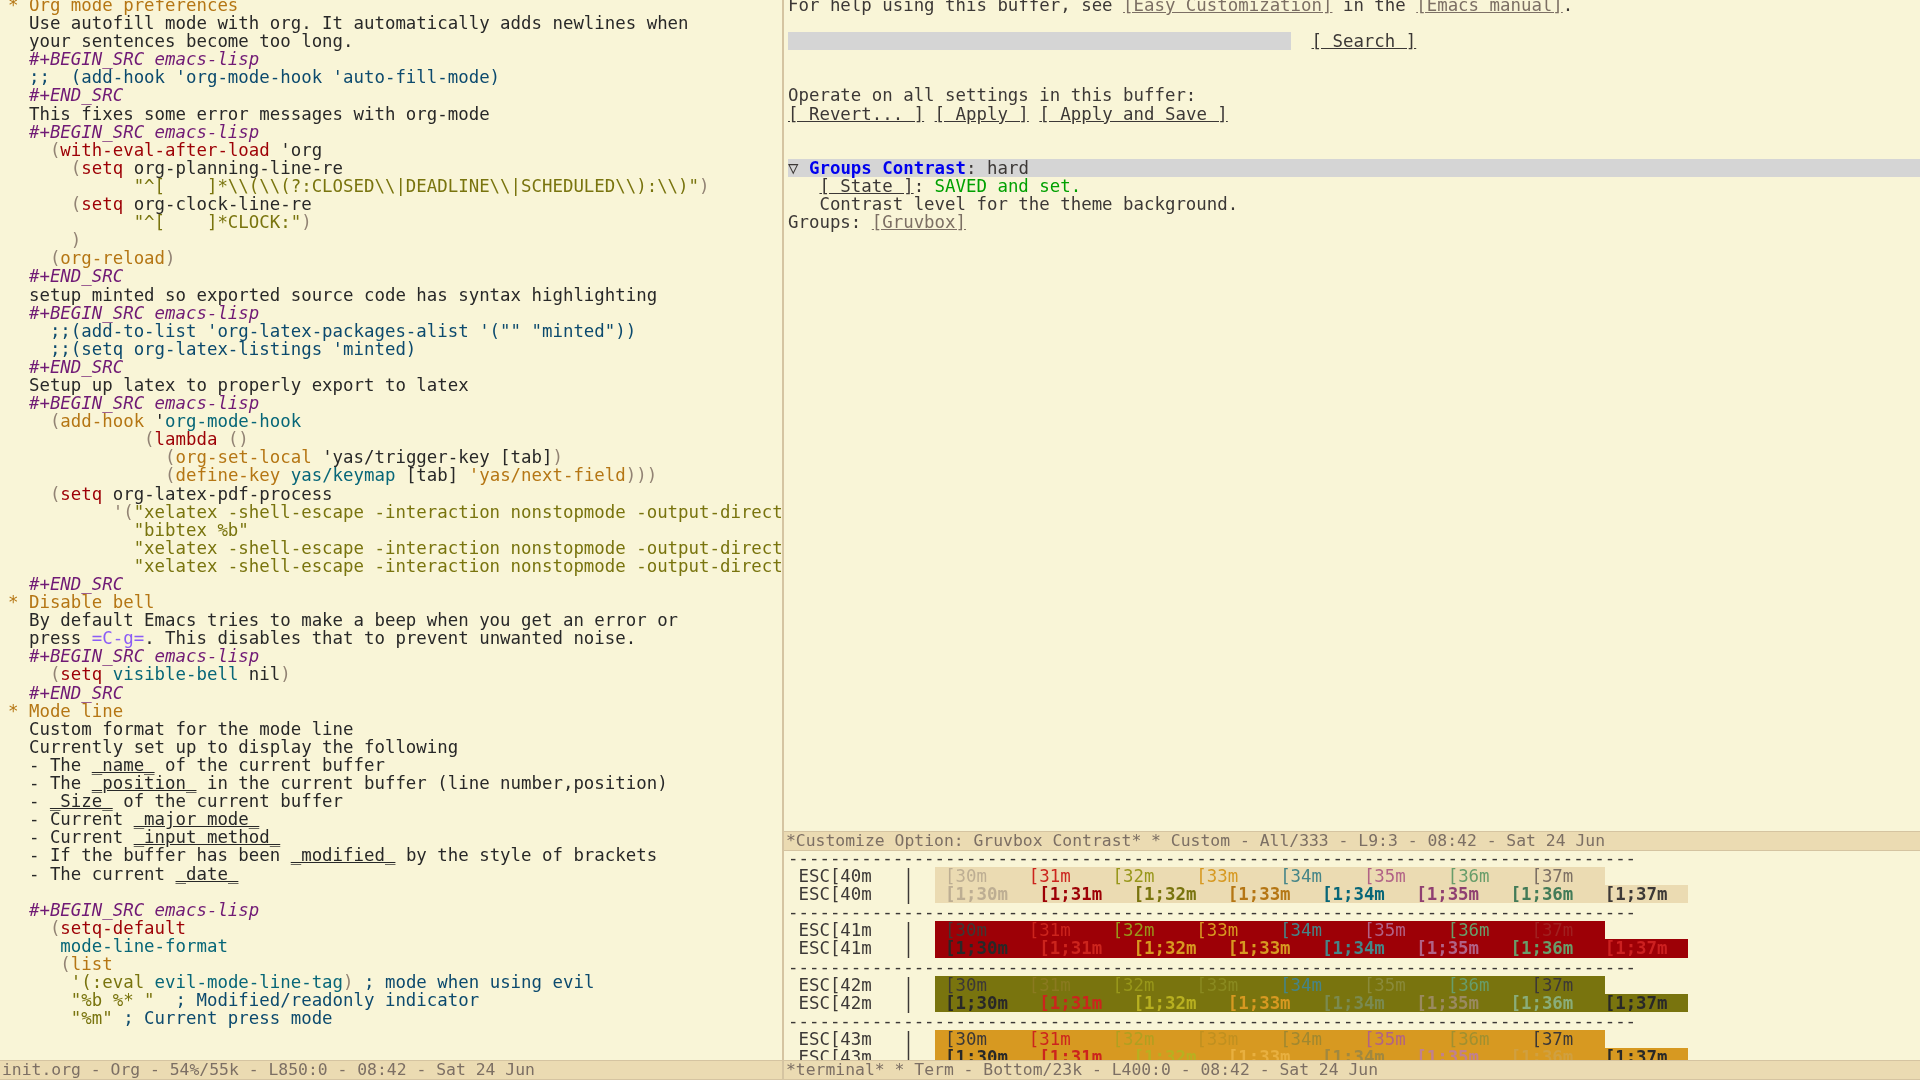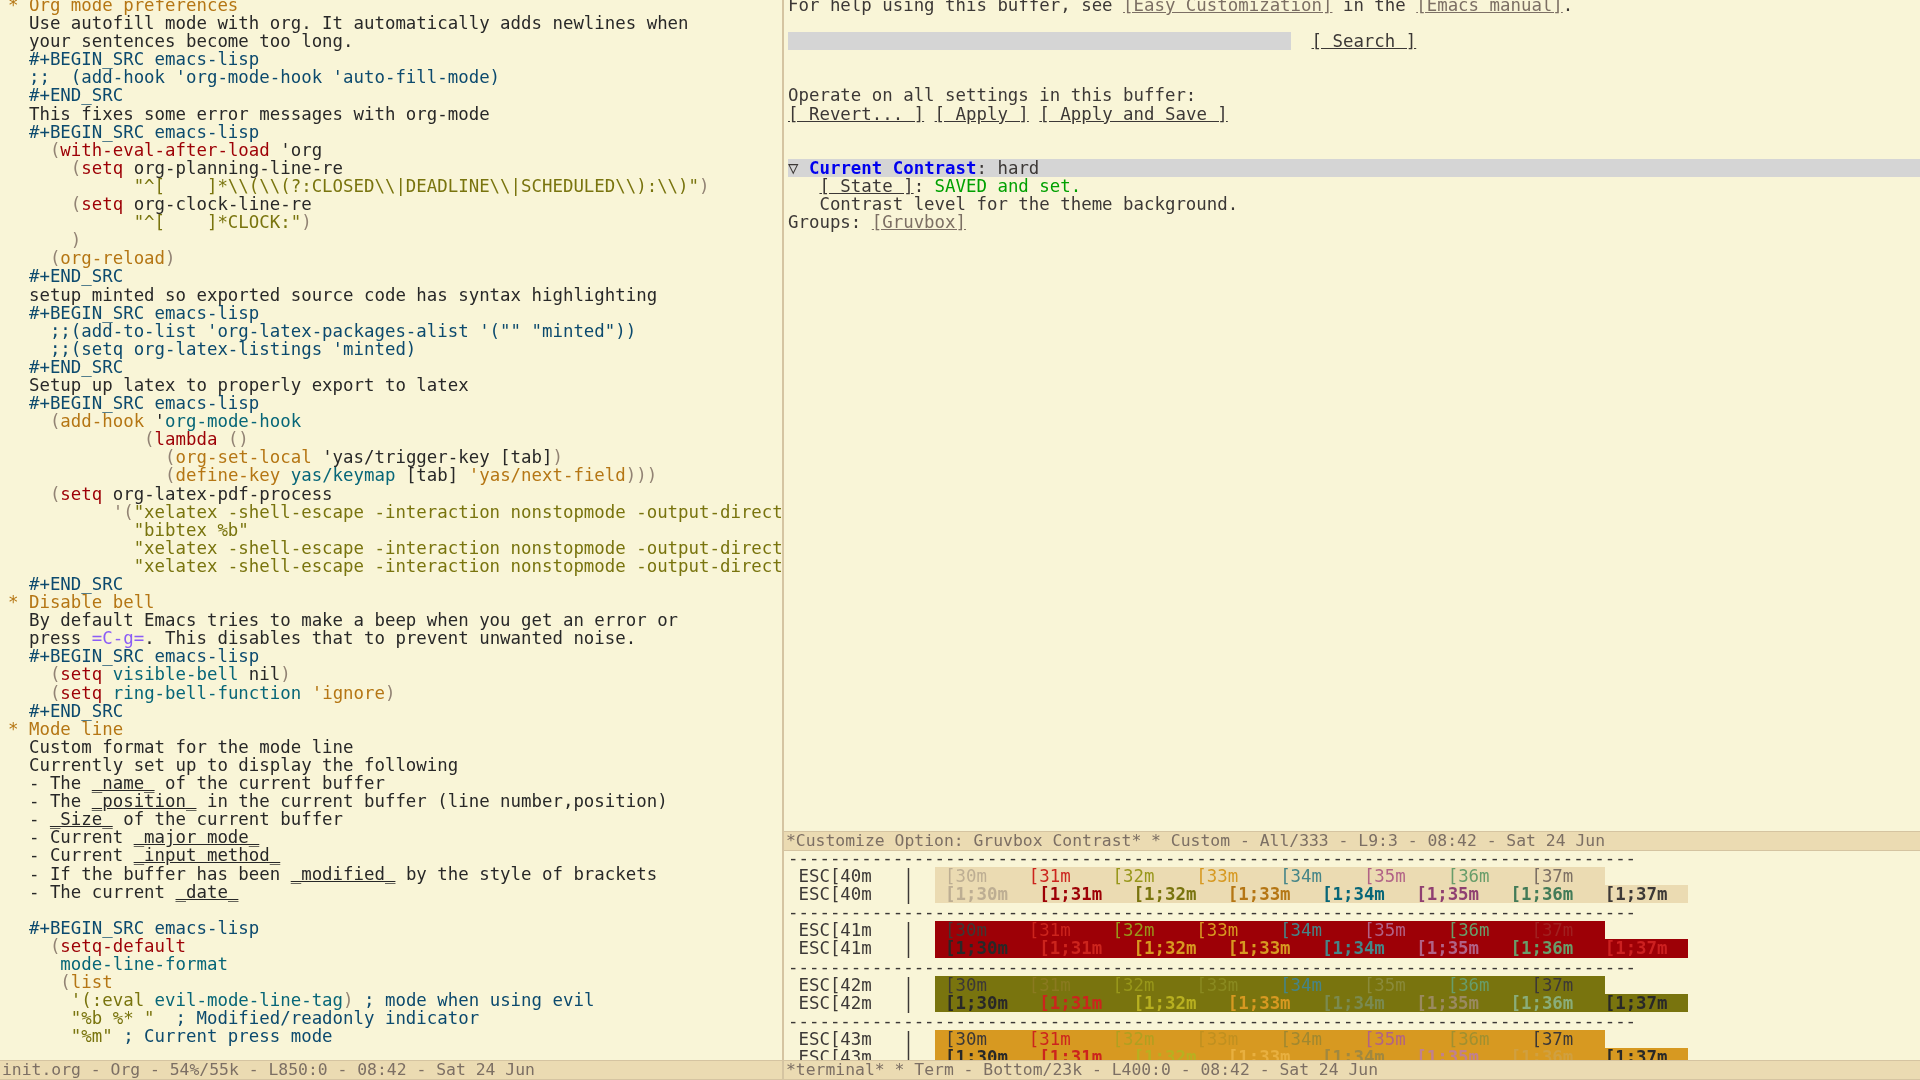--- a/index.html
+++ b/index.html
@@ -11,21 +11,21 @@
     -webkit-font-smoothing:antialiased;
   }
   .frame{position:relative;width:1920px;height:1080px;display:flex;}
 
   
   .pane{position:relative;overflow:hidden;background:#f9f5d7;}
   .ln{height:18.1px;white-space:pre;}
 
   
   .c-head   {color:#b57614;}          
-  .c-meta   {color:#0c4a6e;}          
+  .c-meta   {color:#701a75;font-style:italic;}          
   .c-cmt    {color:#0c4a6e;}          
   .c-kw     {color:#9d0006;}          
   .c-fn     {color:#b57614;}          
   .c-var    {color:#076678;}          
   .c-str    {color:#79740e;}          
   .c-paren  {color:#928374;}          
   .c-txt    {color:#282828;}          
   .c-verb   {color:#8b5cf6;}          
   .ul       {text-decoration:underline;}
 
@@ -110,21 +110,20 @@
         <div class="ln"><span class="c-paren">          '(</span><span class="c-str">"xelatex -shell-escape -interaction nonstopmode -output-directory %o %f"</span></div>
         <div class="ln"><span class="c-str">            "bibtex %b"</span></div>
         <div class="ln"><span class="c-str">            "xelatex -shell-escape -interaction nonstopmode -output-directory %o %f"</span></div>
         <div class="ln"><span class="c-str">            "xelatex -shell-escape -interaction nonstopmode -output-directory %o %f"</span></div>
         <div class="ln"><span class="c-meta">  #+END_SRC</span></div>
         <div class="ln"><span class="c-head">* Disable bell</span></div>
         <div class="ln"><span class="c-txt">  By default Emacs tries to make a beep when you get an error or</span></div>
         <div class="ln"><span class="c-txt">  press </span><span class="c-verb">=C-g=</span><span class="c-txt">. This disables that to prevent unwanted noise.</span></div>
         <div class="ln"><span class="c-meta">  #+BEGIN_SRC emacs-lisp</span></div>
         <div class="ln"><span class="c-paren">    (</span><span class="c-kw">setq</span><span class="c-txt"> </span><span class="c-var">visible-bell</span><span class="c-txt"> nil</span><span class="c-paren">)</span></div>
-        <div class="ln"><span class="c-paren">    (</span><span class="c-kw">setq</span><span class="c-txt"> </span><span class="c-var">ring-bell-function</span><span class="c-txt"> </span><span class="c-fn">'ignore</span><span class="c-paren">)</span></div>
         <div class="ln"><span class="c-meta">  #+END_SRC</span></div>
         <div class="ln"><span class="c-head">* Mode line</span></div>
         <div class="ln"><span class="c-txt">  Custom format for the mode line</span></div>
         <div class="ln"><span class="c-txt">  Currently set up to display the following</span></div>
         <div class="ln"><span class="c-txt">  - The </span><span class="c-txt ul">_name_</span><span class="c-txt"> of the current buffer</span></div>
         <div class="ln"><span class="c-txt">  - The </span><span class="c-txt ul">_position_</span><span class="c-txt"> in the current buffer (line number,position)</span></div>
         <div class="ln"><span class="c-txt">  - </span><span class="c-txt ul">_Size_</span><span class="c-txt"> of the current buffer</span></div>
         <div class="ln"><span class="c-txt">  - Current </span><span class="c-txt ul">_major mode_</span></div>
         <div class="ln"><span class="c-txt">  - Current </span><span class="c-txt ul">_input method_</span></div>
         <div class="ln"><span class="c-txt">  - If the buffer has been </span><span class="c-txt ul">_modified_</span><span class="c-txt"> by the style of brackets</span></div>
@@ -157,21 +156,21 @@
         <div class="ln">&nbsp;</div>
         <div class="ln">&nbsp;</div>
 
         <div class="ln">Operate on all settings in this buffer:</div>
 
         <div class="ln"><span class="cust-btn">[ Revert... ]</span><span> </span><span class="cust-btn">[ Apply ]</span><span> </span><span class="cust-btn">[ Apply and Save ]</span></div>
 
         <div class="ln">&nbsp;</div>
         <div class="ln">&nbsp;</div>
 
-        <div class="fullhl"><span class="tri">▽</span><span> </span><span class="c-group">Current Contrast</span><span>: </span><span>hard</span></div>
+        <div class="fullhl"><span class="tri">▽</span><span> </span><span class="c-group">Groups Contrast</span><span>: </span><span>hard</span></div>
 
         <div class="ln"><span>   </span><span class="cust-btn">[ State ]</span><span>: </span><span class="c-green">SAVED and set.</span></div>
 
         <div class="ln"><span>   </span><span>Contrast level for the theme background.</span></div>
 
         <div class="ln"><span>Groups: </span><span class="cust-link">[Gruvbox]</span></div>
 
       </div>
       <div class="modeline">*Customize Option: Gruvbox Contrast* * Custom - All/333 - L9:3 - 08:42 - Sat 24 Jun</div>
     </div>

